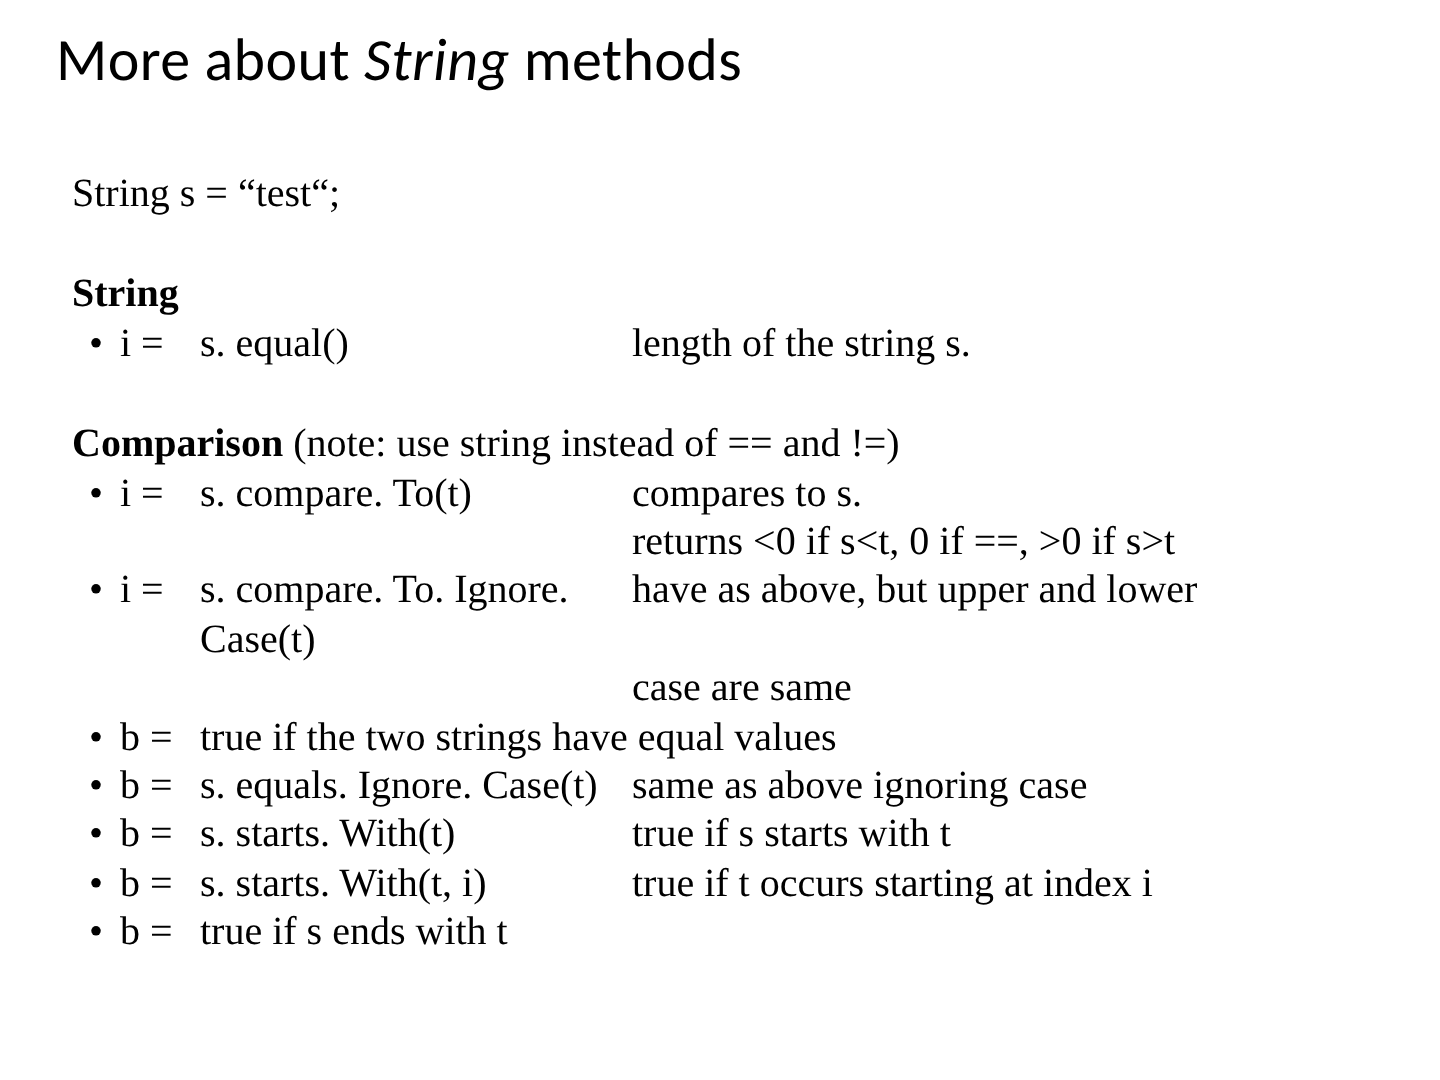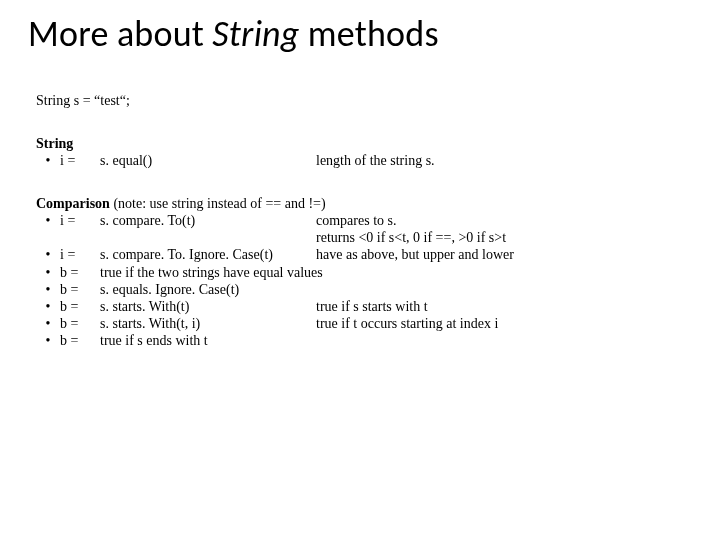--- a/index.html
+++ b/index.html
@@ -11,29 +11,29 @@
     font-family: "Times New Roman", Times, serif;
     color: #000;
     box-sizing: border-box;
   }
   .slide {
     padding: 12px 28px 20px 28px;
   }
   h1.title {
     font-family: Calibri, Arial, sans-serif;
     font-weight: 400;
-    font-size: 36px;
+    font-size: 30px;
     margin: 0 0 36px 0;
     letter-spacing: 0.2px;
   }
   h1.title .italic {
     font-style: italic;
   }
   .content {
-    font-size: 14px;
+    font-size: 20px;
     line-height: 1.22;
     padding-left: 8px;
   }
   .decl {
     margin-bottom: 26px;
   }
   .section-head {
     font-weight: bold;
   }
   .row {
@@ -103,31 +103,33 @@
       </div>
 
       <div class="row">
         <div class="bullet">•</div>
         <div class="var">i =</div>
         <div class="expr">s. compare. To. Ignore. Case(t)</div>
         <div class="desc">have as above, but upper and lower</div>
       </div>
       <div class="row note-row">
         <div class="filler"></div>
+        <div class="desc">case are same</div>
       </div>
 
       <div class="row">
         <div class="bullet">•</div>
         <div class="var">b =</div>
         <div class="desc">true if the two strings have equal values</div>
       </div>
       <div class="row">
         <div class="bullet">•</div>
         <div class="var">b =</div>
         <div class="expr">s. equals. Ignore. Case(t)</div>
+        <div class="desc">same as above ignoring case</div>
       </div>
       <div class="row">
         <div class="bullet">•</div>
         <div class="var">b =</div>
         <div class="expr">s. starts. With(t)</div>
         <div class="desc">true if s starts with t</div>
       </div>
       <div class="row">
         <div class="bullet">•</div>
         <div class="var">b =</div>

